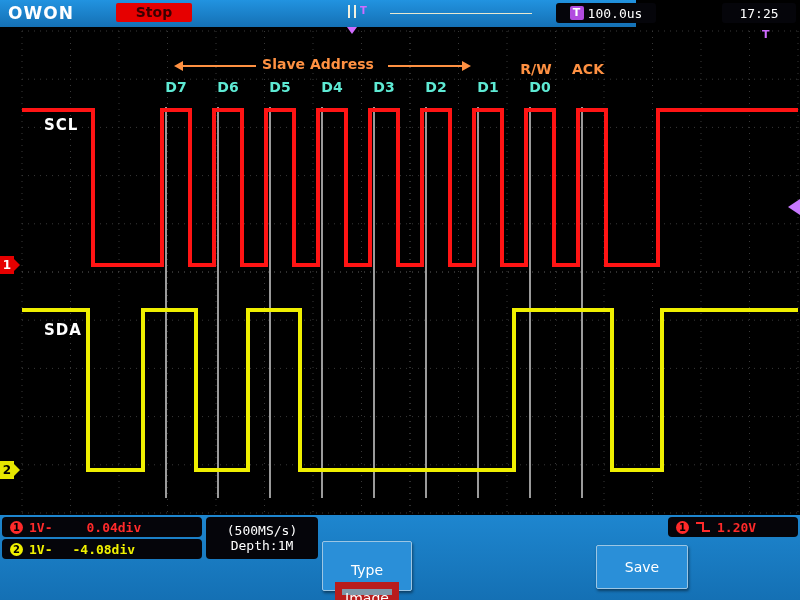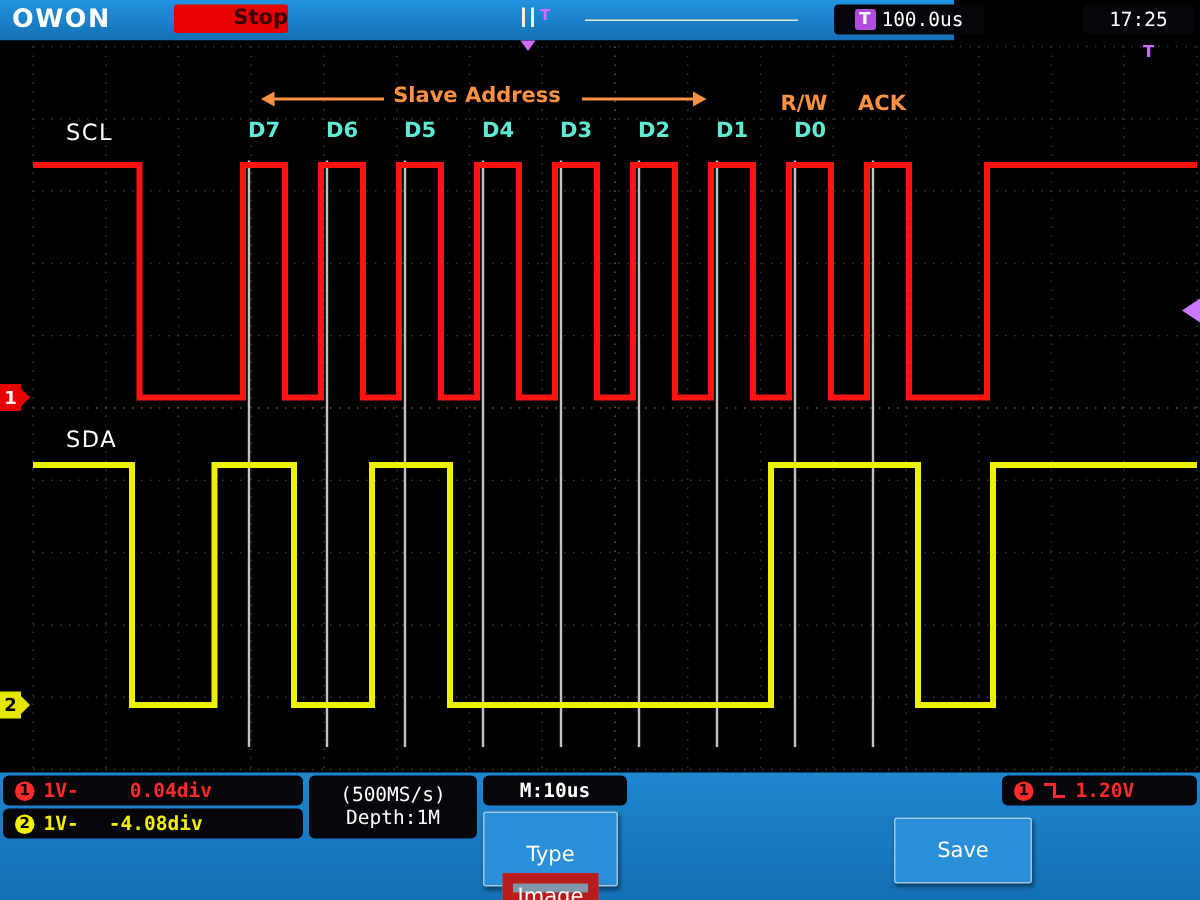--- a/index.html
+++ b/index.html
@@ -13,39 +13,39 @@
     position:absolute; top:0; left:0; width:636px; height:27px;
     background:linear-gradient(#2293e0,#1470b4);
   }
   .brand {
     position:absolute; left:8px; top:3px; color:#fff; font-size:17px;
     font-weight:bold; letter-spacing:1px;
   }
   .stop-badge {
     position:absolute; left:116px; top:3px; width:76px; height:19px;
     background:#e60000; border-radius:2px; color:#3a0000;
-    font-size:14px; font-weight:bold; text-align:right; line-height:19px;
+    font-size:14px; font-weight:bold; text-align:center; line-height:19px;
   }
   .mem-bar-v { position:absolute; top:5px; width:2px; height:13px; background:#f0f0e0; }
   .mem-line { position:absolute; left:390px; top:13px; width:142px; height:1px; background:#e8e8d0; }
   .trigpos-t { position:absolute; left:360px; top:5px; color:#d06cff; font-size:10px; font-weight:bold; }
   .readout-box {
     position:absolute; top:3px; height:20px; background:#05050a; border-radius:3px;
     color:#fff; font-family:"DejaVu Sans Mono", monospace; font-size:13px;
     display:flex; align-items:center; justify-content:center; gap:4px;
   }
   .t-icon {
     width:14px; height:14px; background:#b24ce0; border-radius:2px; color:#fff;
     font-size:11px; font-weight:bold; text-align:center; line-height:14px;
     font-family:"DejaVu Sans", sans-serif;
   }
   
   .screen { position:absolute; top:27px; left:0; width:800px; height:488px; background:#000; }
   #wave-svg { position:absolute; top:0; left:0; }
-  .ch-label { position:absolute; color:#fff; font-size:15px; font-weight:normal; letter-spacing:1px; }
+  .ch-label { position:absolute; color:#fff; font-size:15px; font-weight:bold; letter-spacing:1px;margin-top:37px; }
   .bit-label {
     position:absolute; top:52px; transform:translateX(-50%);
     color:#5eead4; font-size:14px; font-weight:bold;
   }
   .anno-orange { position:absolute; color:#ff9142; font-size:14px; font-weight:bold; white-space:nowrap; }
   .arrow-line { position:absolute; height:2px; background:#ff9142; top:38px; }
   .arrow-head { position:absolute; width:0; height:0; top:34px; }
   .arrow-head.left { border-top:5px solid transparent; border-bottom:5px solid transparent; border-right:9px solid #ff9142; }
   .arrow-head.right { border-top:5px solid transparent; border-bottom:5px solid transparent; border-left:9px solid #ff9142; }
   .ch-badge {
@@ -219,23 +219,20 @@
     <span class="num-circle c2">2</span>
     <span class="yellow-text">1V-</span>
     <span class="yellow-text" style="margin-left:14px;">-4.08div</span>
   </div>
 
   <div class="acq-box">
     <span>(500MS/s)</span>
     <span>Depth:1M</span>
   </div>
 
-  <div class="info-box" style="left:322px; top:2px; width:96px; height:20px; justify-content:center;">
-    <span class="white-text">M:10us</span>
-  </div>
 
   <div class="info-box" style="left:668px; top:2px; width:130px; height:20px;">
     <span class="num-circle c1">1</span>
     <svg width="16" height="12">
       <path d="M1,2 H8 V10 H15" stroke="#ff2a2a" stroke-width="2" fill="none"></path>
     </svg>
     <span class="red-text">1.20V</span>
   </div>
 
   <div class="menu-btn type-btn">

